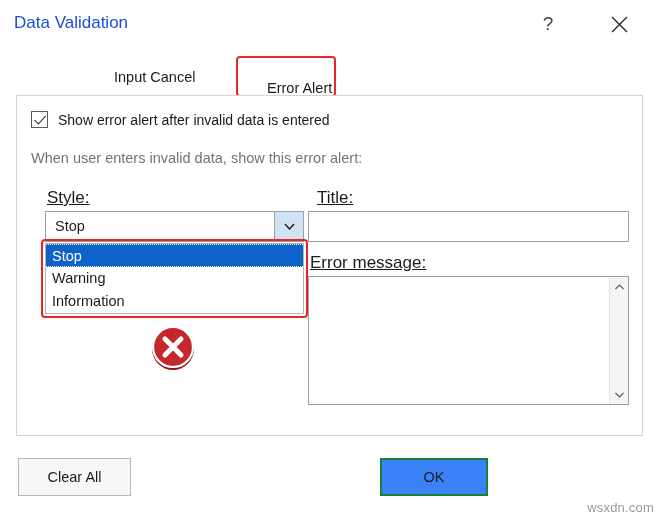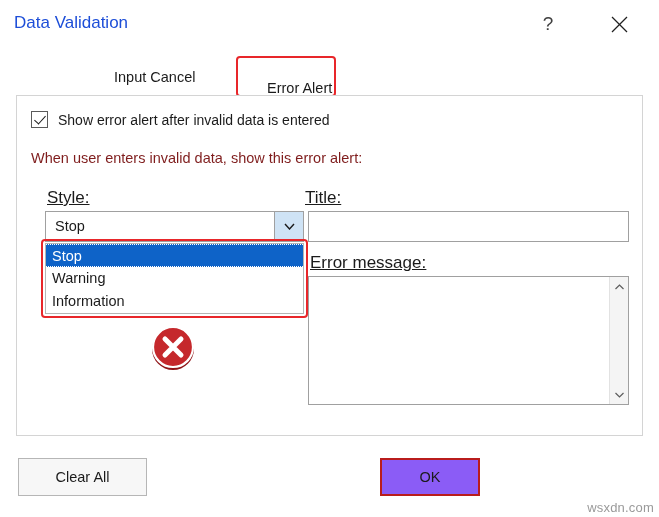--- a/index.html
+++ b/index.html
@@ -139,32 +139,32 @@
     font-size: 14px;
     color: #1b1b1b;
     white-space: nowrap;
   }
 
   .instruction {
     position: absolute;
     left: 14px;
     top: 54px;
     font-size: 14.5px;
-    color: #7f1d1d;
+    color: #737373;
     white-space: nowrap;
   }
 
   .field-label {
     position: absolute;
     font-size: 17px;
     color: #1b1b1b;
     white-space: nowrap;
   }
   .label-style { left: 30px; top: 92px; }
-  .label-title { left: 288px; top: 92px; }
+  .label-title { left: 300px; top: 92px; }
   .label-errmsg { left: 293px; top: 157px; text-decoration: underline; }
   .underline-first { text-decoration: underline; }
 
   
   .combo {
     position: absolute;
     left: 28px;
     top: 115px;
     width: 259px;
     height: 31px;
@@ -298,28 +298,28 @@
     display: flex;
     align-items: center;
     justify-content: center;
     font-size: 14.5px;
     color: #1b1b1b;
     cursor: default;
   }
   .btn-clear {
     left: 18px;
     top: 458px;
-    width: 129px;
+    width: 113px;
   }
   .btn-ok {
     left: 380px;
     top: 458px;
-    width: 100px;
-    border: 2px solid #b91c1c;
-    background: #8b5cf6;
+    width: 108px;
+    border: 2px solid #15803d;
+    background: #3b82f6;
   }
   .btn-cancel {
     left: 520px;
     top: 458px;
     width: 122px;
   }
 
   .watermark {
     position: absolute;
     right: 5px;

